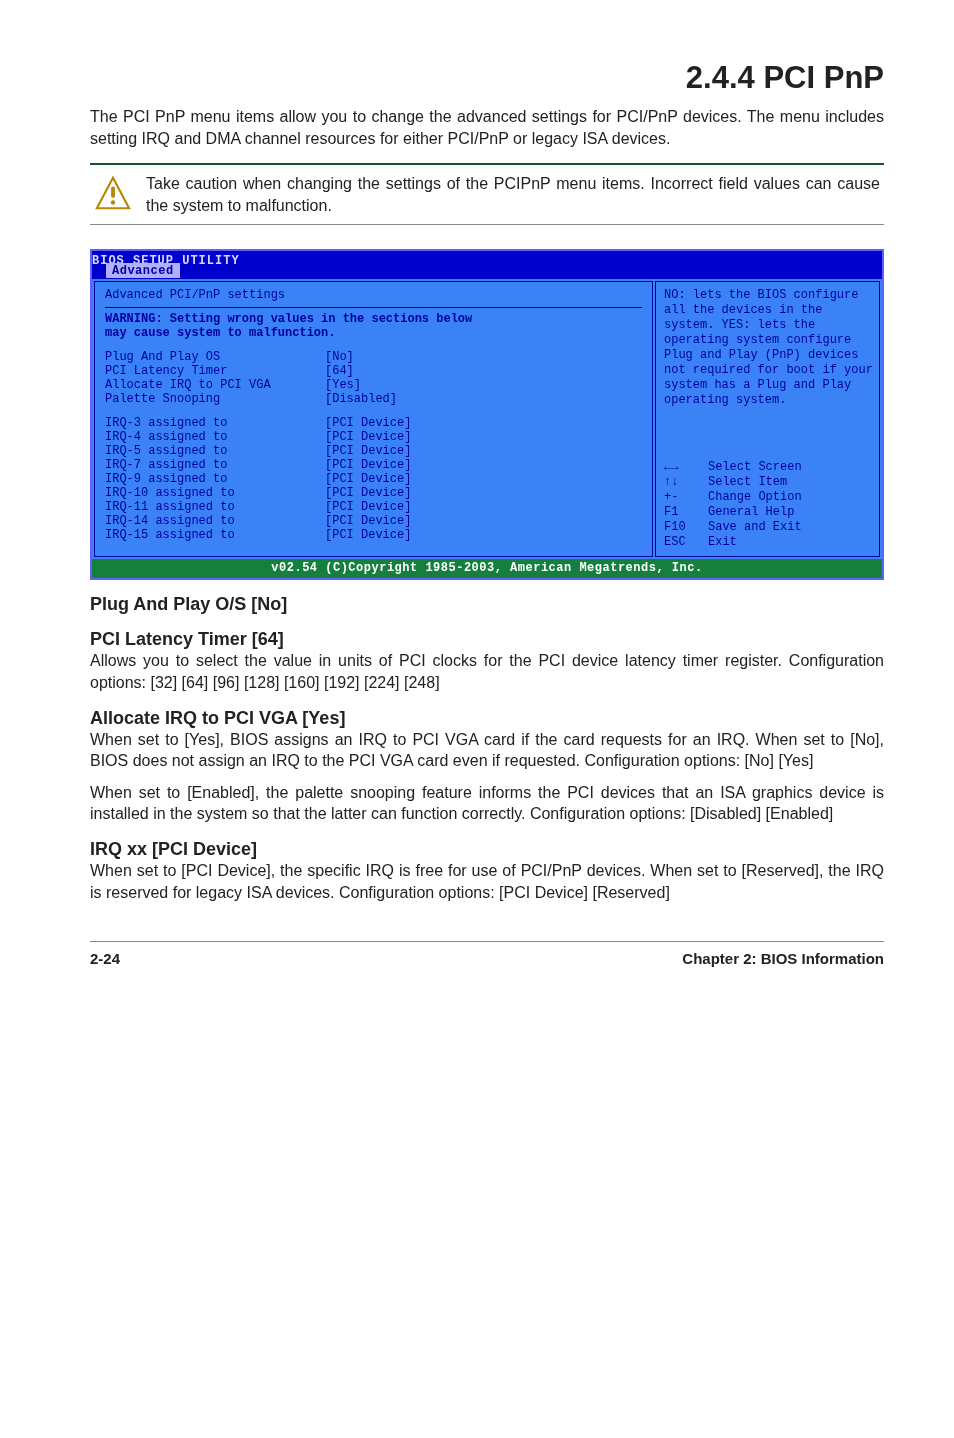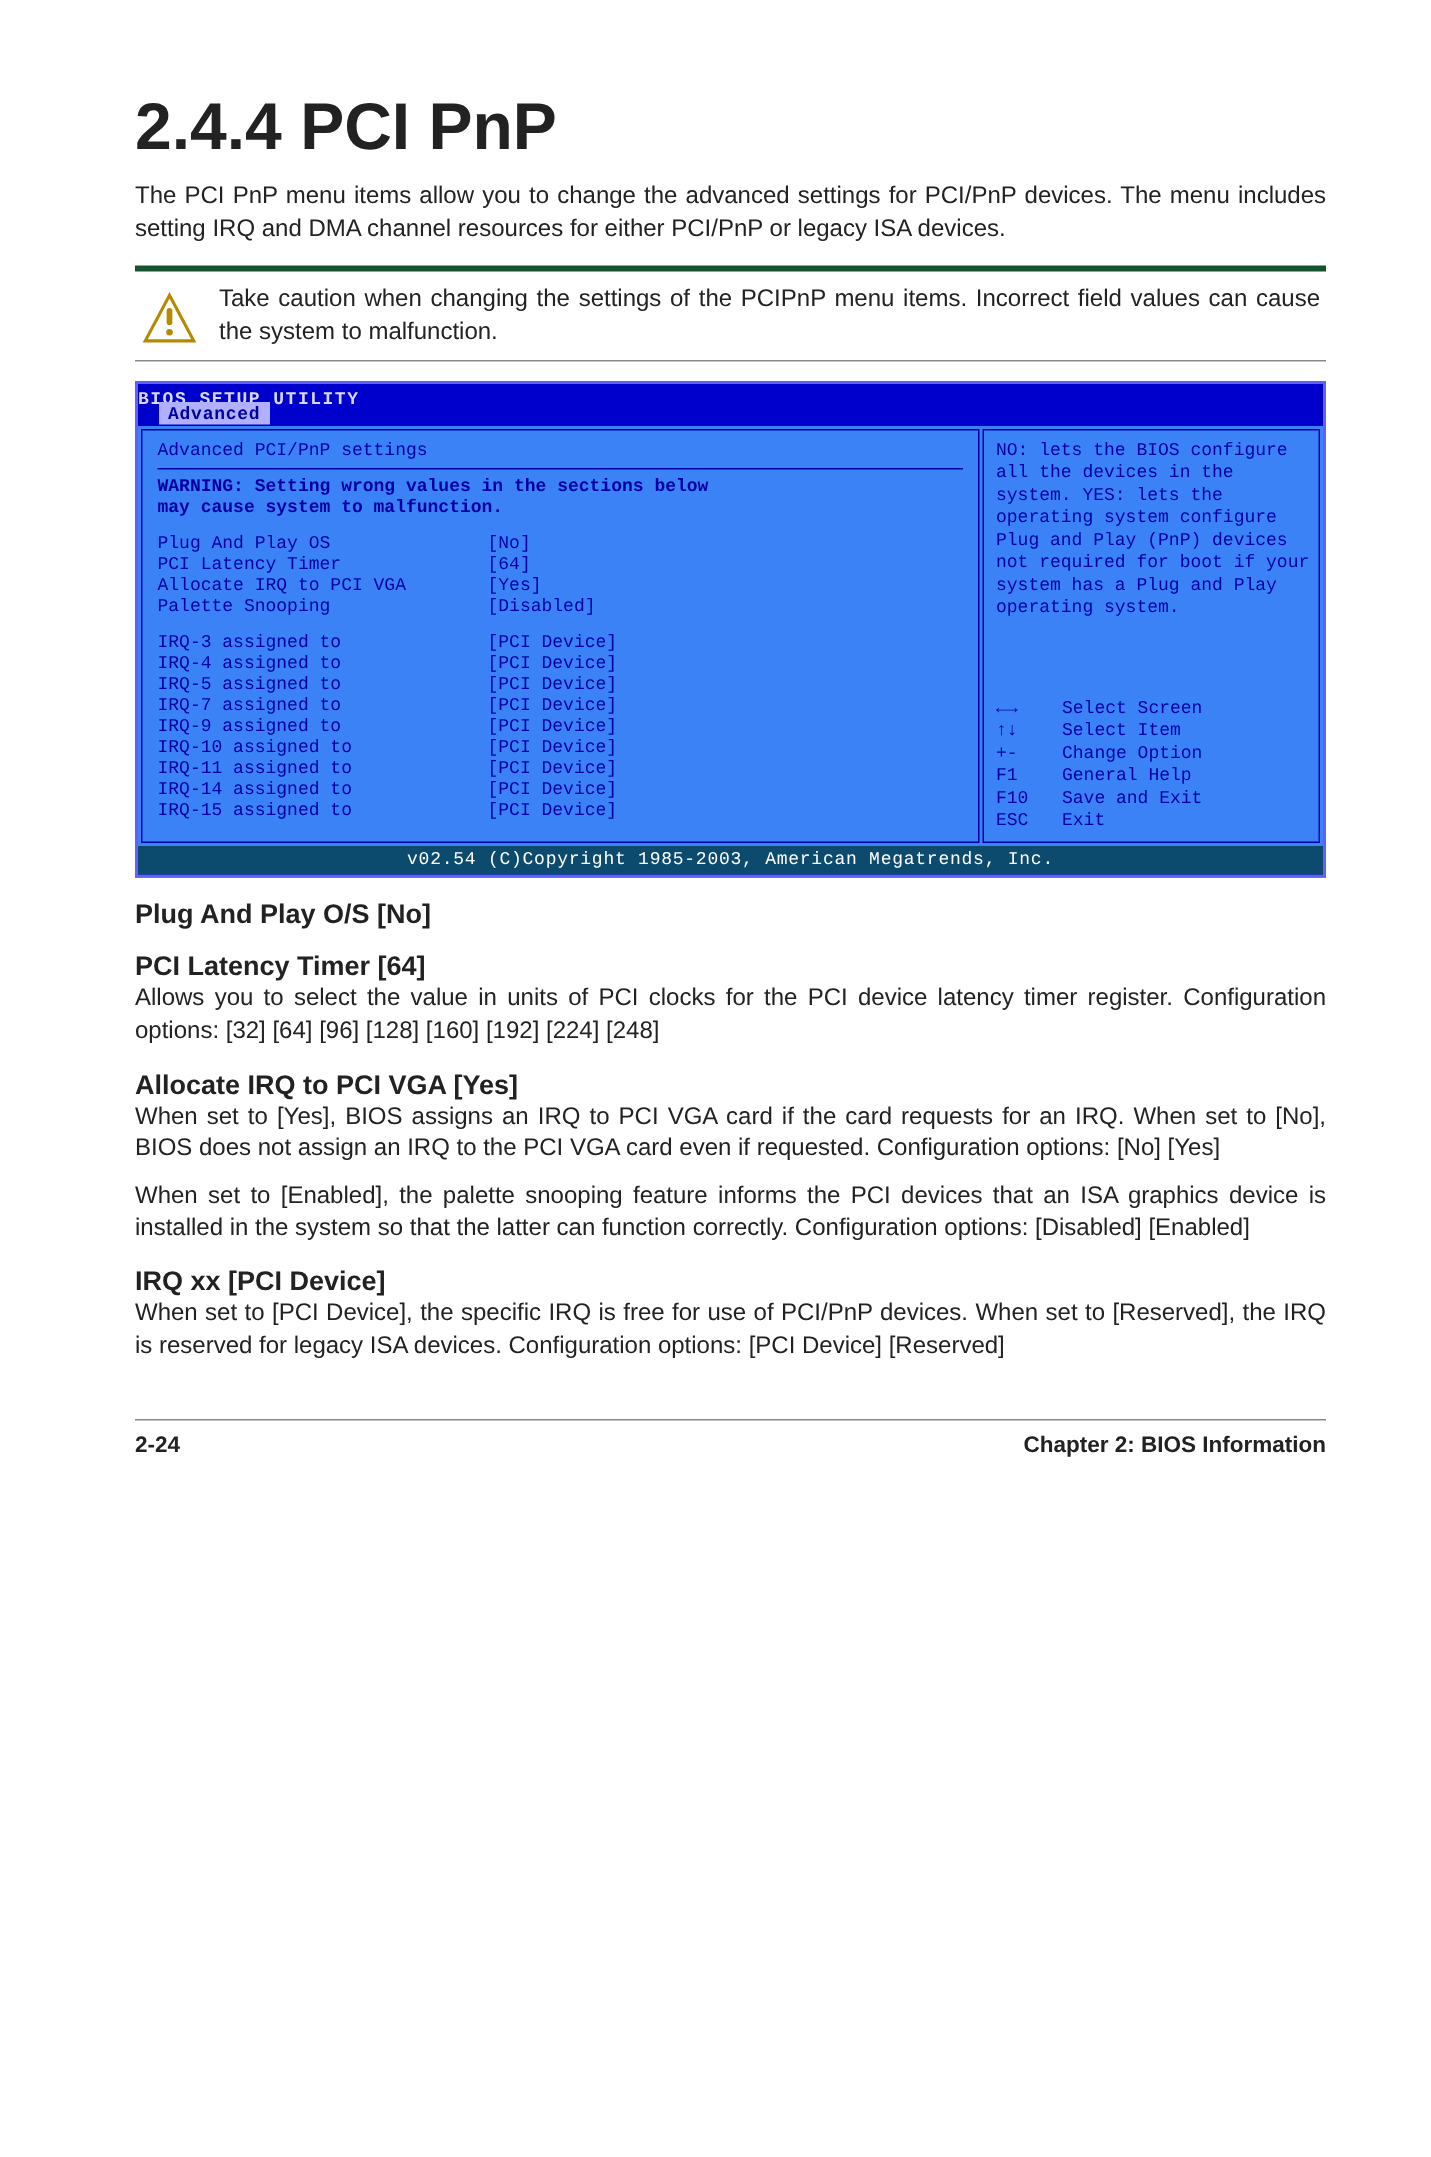--- a/index.html
+++ b/index.html
@@ -8,37 +8,38 @@
     padding: 0;
     background: #fff;
     font-family: Arial, Helvetica, sans-serif;
     color: #222;
     width: 954px;
   }
   .page {
     padding: 60px 70px 40px 90px;
   }
   h1.section-title {
-    font-size: 44px;
+    font-size: 31px;
     font-weight: bold;
     margin: 0 0 10px 0;
+    text-align: right;
   }
   p.body-text {
     font-size: 16px;
     line-height: 1.35;
     margin: 8px 0 14px 0;
     text-align: justify;
   }
   .note-box {
-    border-top: 4px solid #14532d;
+    border-top: 2px solid #14532d;
     border-bottom: 1px solid #888;
     display: flex;
-    align-items: center;
+    align-items: flex-start;
     padding: 6px 0;
-    margin: 6px 0 13px 0;
+    margin: 6px 0 24px 0;
   }
   .note-icon {
     width: 46px;
     flex: 0 0 46px;
     text-align: center;
     font-size: 28px;
     color: #a97300;
     line-height: 1;
     padding-top: 4px;
   }
@@ -121,26 +122,26 @@
     line-height: 1.25;
   }
   .bios-right-spacer { flex: 1 1 auto; min-height: 10px; }
   .bios-nav {
     color: #0000a0;
     line-height: 1.25;
   }
   .bios-nav-row { display:flex; }
   .bios-nav-row .k { flex:0 0 44px; }
   .bios-footer {
-    background:#0c4a6e;
+    background:#15803d;
     color:#fff;
     text-align:center;
     padding: 2px 0 3px 0;
     letter-spacing: 0.5px;
-    font-weight: normal;
+    font-weight: bold;
   }
 
   h2.sub {
     font-size: 18px;
     font-weight: bold;
     margin: 14px 0 0 0;
   }
   .sub-text {
     font-size: 16px;
     line-height: 1.35;

